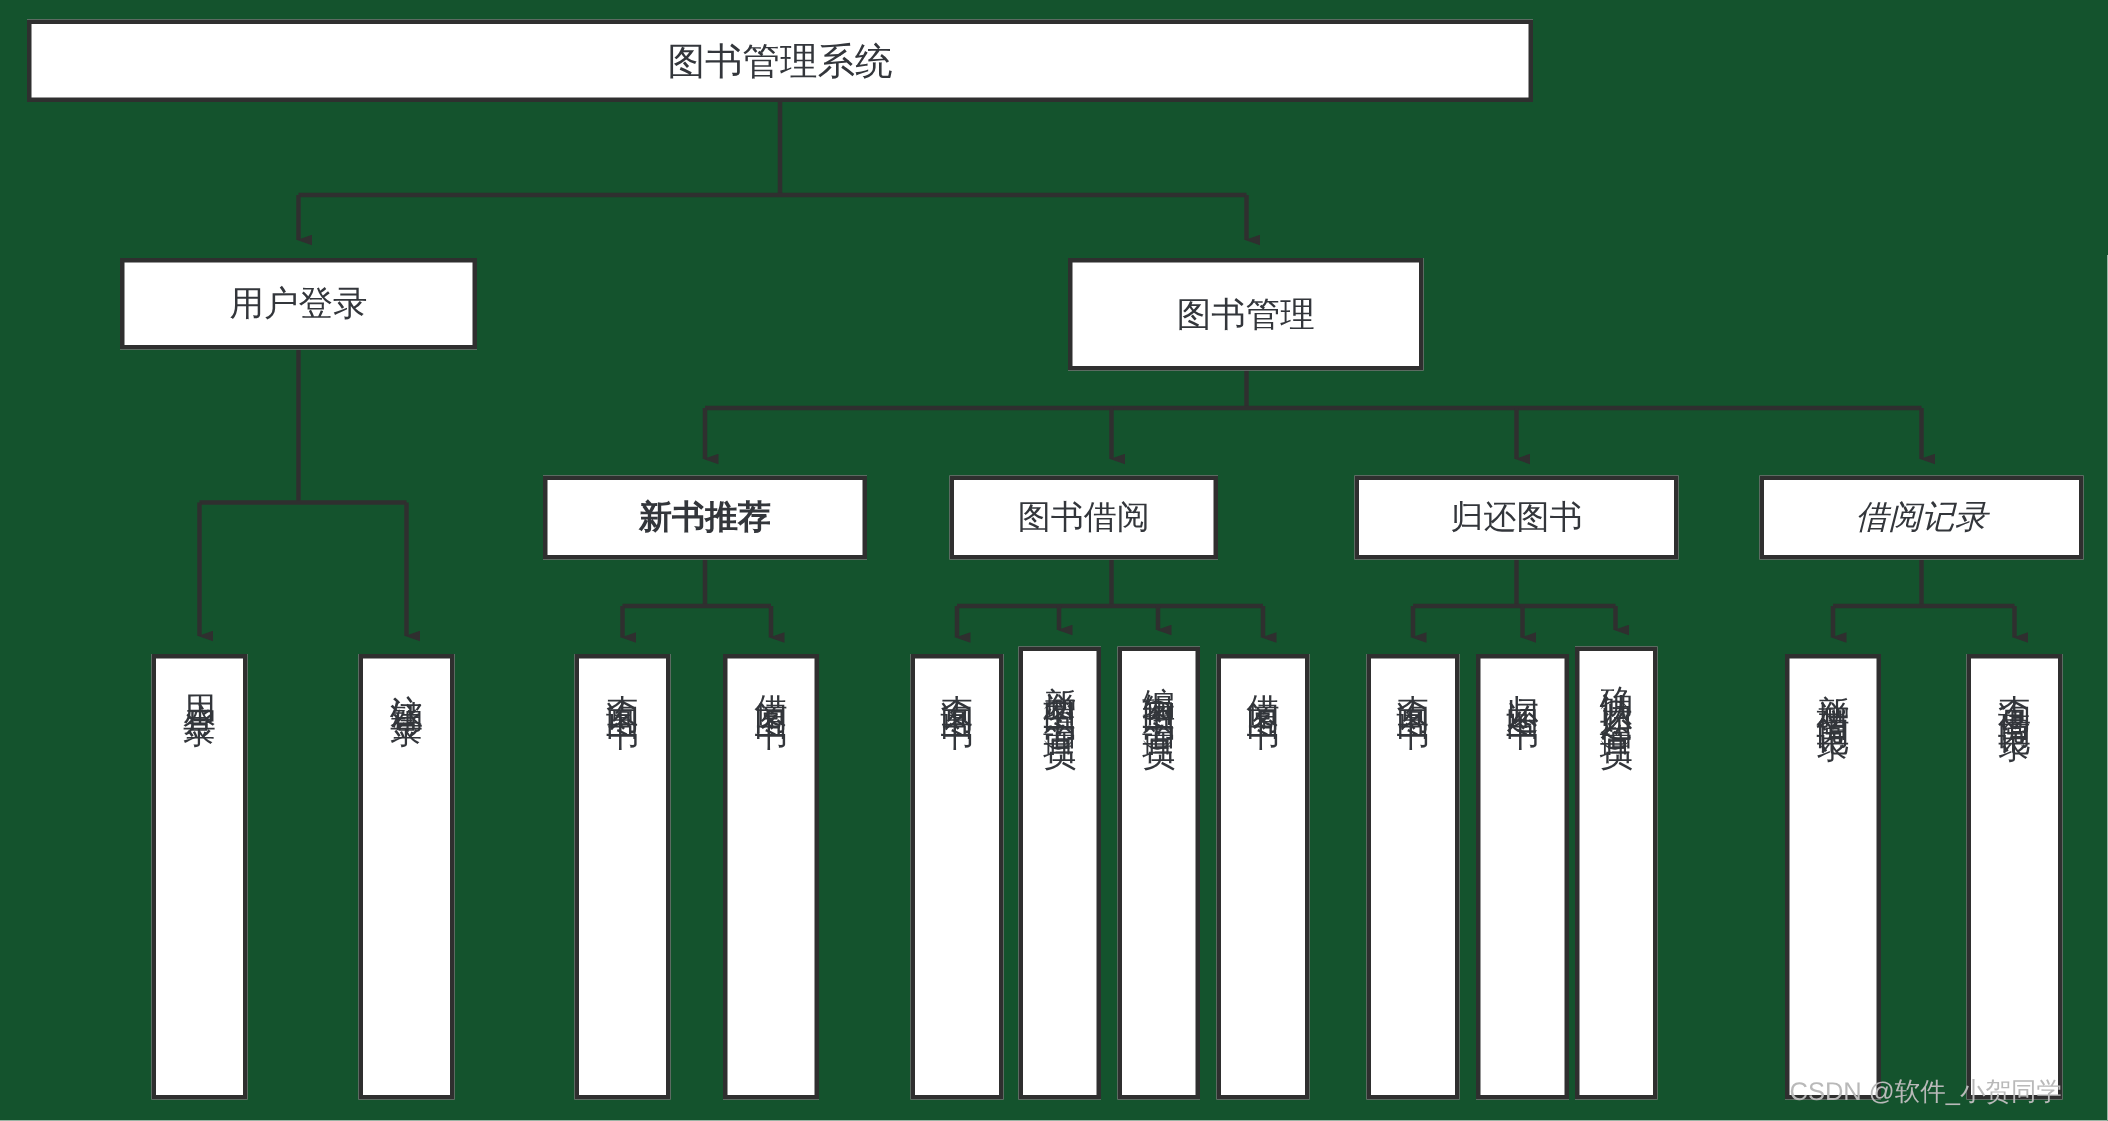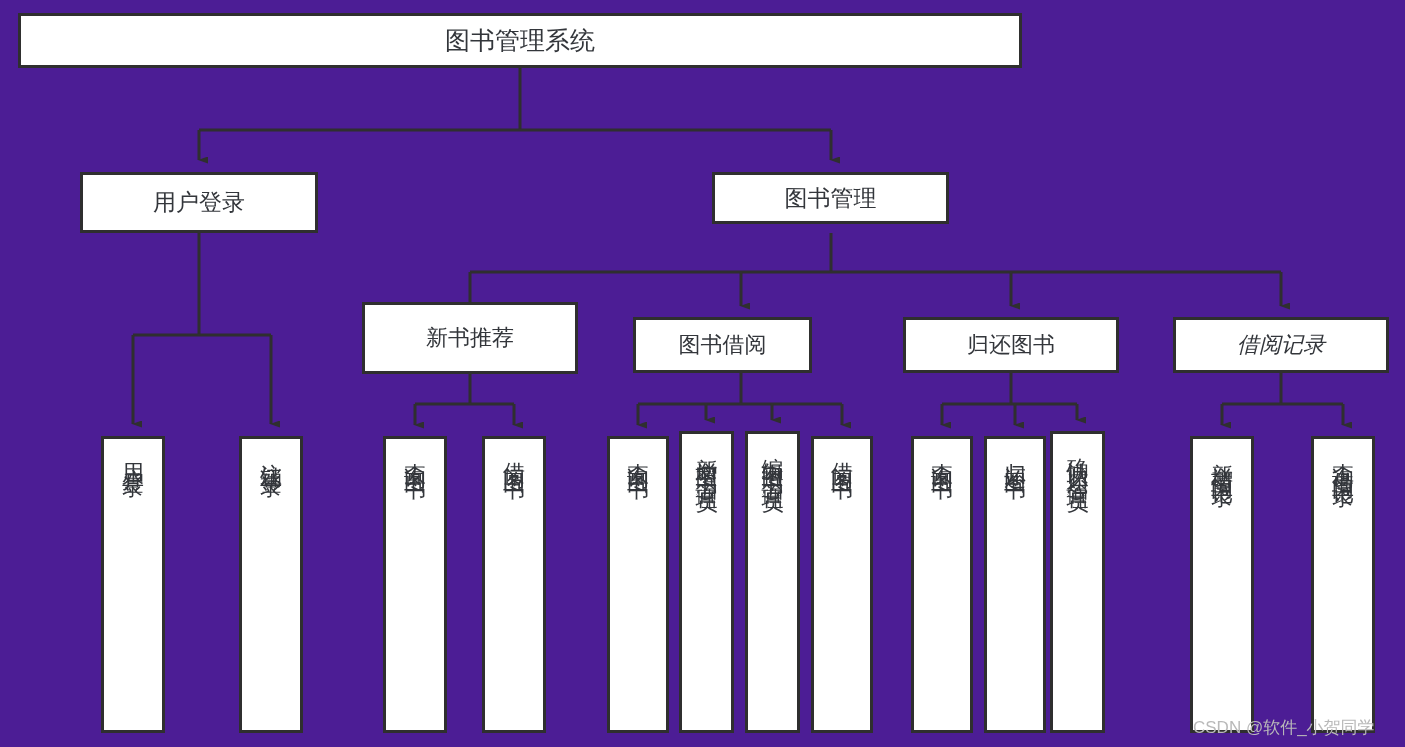--- a/index.html
+++ b/index.html
@@ -8,21 +8,21 @@
     padding: 0;
     background: #ffffff;
   }
   body {
     font-family: "Liberation Sans", "DejaVu Sans", sans-serif;
   }
   #diagram-root {
     position: relative;
     width: 1405px;
     height: 747px;
-    background: #4c1d95;
+    background: #14532d;
     overflow: hidden;
   }
   #svg-layer {
     position: absolute;
     left: 0;
     top: 0;
     width: 1405px;
     height: 747px;
   }
   .node {
@@ -132,24 +132,24 @@
     </g>
   </svg>
 
   <div id="nodes-host">
       <div class="node root" style="left: 18px; top: 13px; width: 1004px; height: 55px;">
         <span>图书管理系统</span>
       </div>
       <div class="node level1" style="left: 80px; top: 172px; width: 238px; height: 61px;">
         <span>用户登录</span>
       </div>
-      <div class="node level1" style="left: 712px; top: 172px; width: 237px; height: 52px;">
+      <div class="node level1" style="left: 712px; top: 172px; width: 237px; height: 75px;">
         <span>图书管理</span>
       </div>
-      <div class="node level2" style="left: 362px; top: 302px; width: 216px; height: 72px;">
+      <div class="node level2" style="left: 362px; top: 317px; width: 216px; height: 56px; font-weight: bold;">
         <span>新书推荐</span>
       </div>
       <div class="node level2" style="left: 633px; top: 317px; width: 179px; height: 56px;">
         <span>图书借阅</span>
       </div>
       <div class="node level2" style="left: 903px; top: 317px; width: 216px; height: 56px;">
         <span>归还图书</span>
       </div>
       <div class="node level2" style="left: 1173px; top: 317px; width: 216px; height: 56px; font-style: italic;">
         <span>借阅记录</span>

